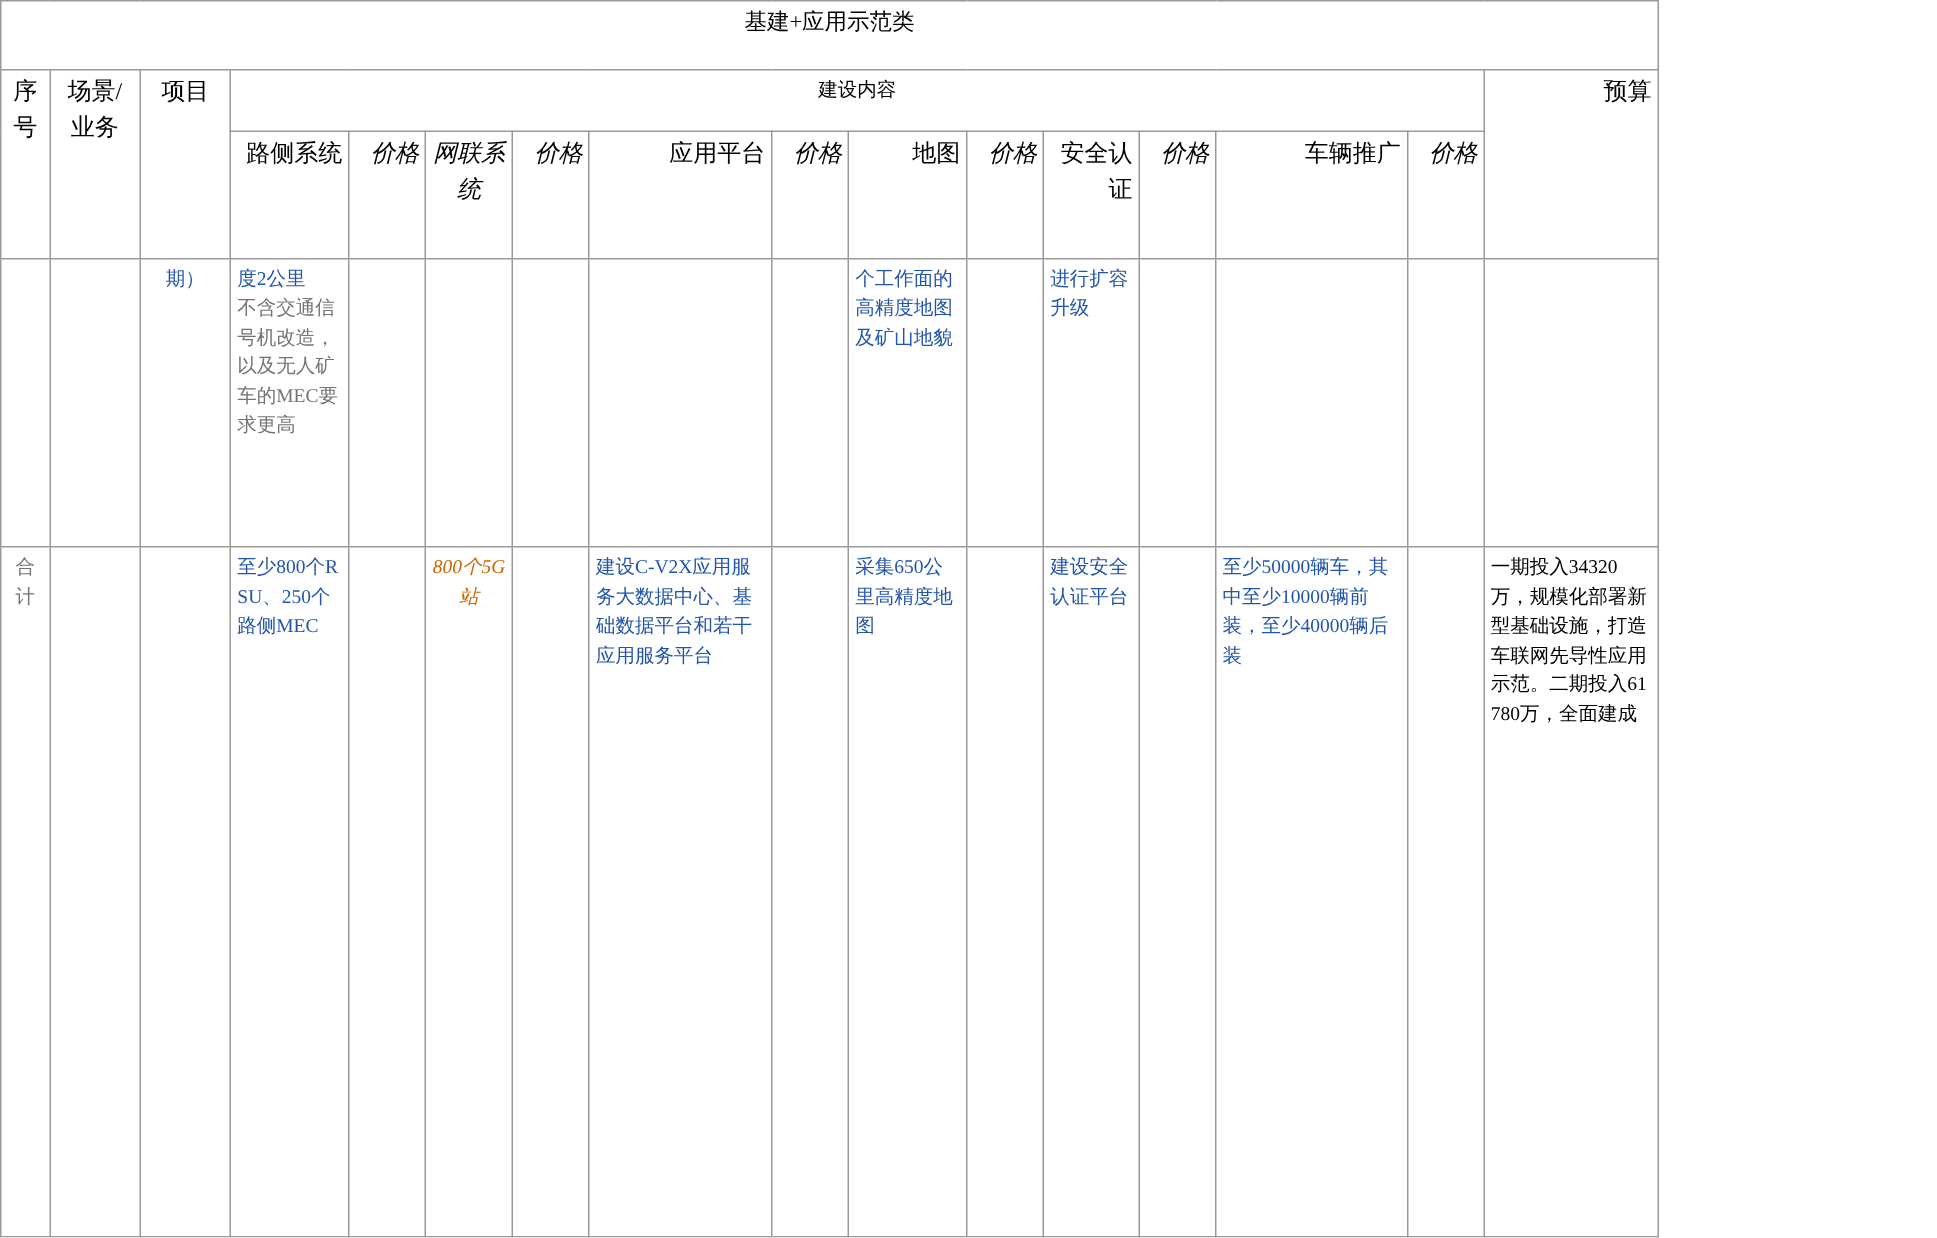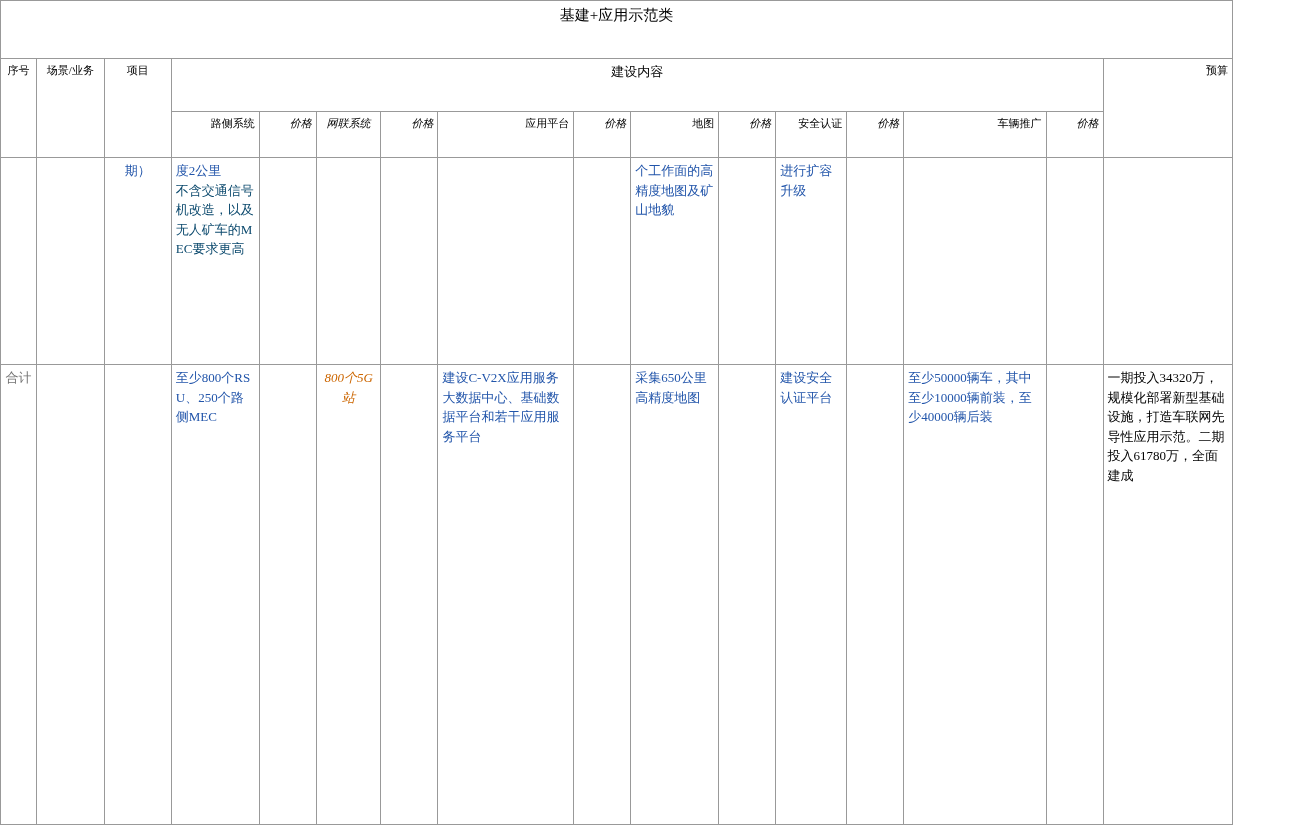--- a/index.html
+++ b/index.html
@@ -3,41 +3,41 @@
   <meta charset="utf-8">
   <style>
     * { box-sizing: border-box; margin: 0; padding: 0; }
     body {
       font-family: SimSun, "宋体", serif;
       font-size: 13px;
       background: #fff;
       color: #000;
     }
     .outer-table {
-      width: 1233px;
+      width: 1106px;
       min-height: 825px;
       border-collapse: collapse;
       border: 1px solid #999;
     }
     .outer-table td, .outer-table th {
       border: 1px solid #999;
       padding: 3px 4px;
       vertical-align: top;
       line-height: 1.5;
     }
     .header-main {
       text-align: center;
       font-size: 15px;
       color: #000;
       background: #fff;
     }
     .col-label {
       text-align: center;
       vertical-align: middle;
-      font-size: 11px;
+      font-size: 16px;
       color: #000;
       writing-mode: horizontal-tb;
     }
     .blue-text {
       color: #2255aa;
     }
     .orange-text {
       color: #cc6600;
     }
     .red-text {
@@ -139,21 +139,21 @@
   </tr>
 
   <tr>
     <td class="seq-col"></td>
     <td class="scene-col"></td>
     <td class="project-col cell-content">
       <span class="blue-text">期）</span>
     </td>
     <td class="roadside-col cell-content">
       <div class="blue-text wrap-text">度2公里</div>
-      <div class="wrap-text" style="color:#0c4a6e;">不含交通信号机改造，以及无人矿车的MEC要求更高</div>
+      <div class="wrap-text" style="color:#737373;">不含交通信号机改造，以及无人矿车的MEC要求更高</div>
     </td>
     <td class="price-col"></td>
     <td class="network-col"></td>
     <td class="price-col"></td>
     <td class="app-platform-col"></td>
     <td class="price-col"></td>
     <td class="map-col cell-content">
       <span class="blue-text wrap-text">个工作面的高精度地图及矿山地貌</span>
     </td>
     <td class="price-col"></td>

